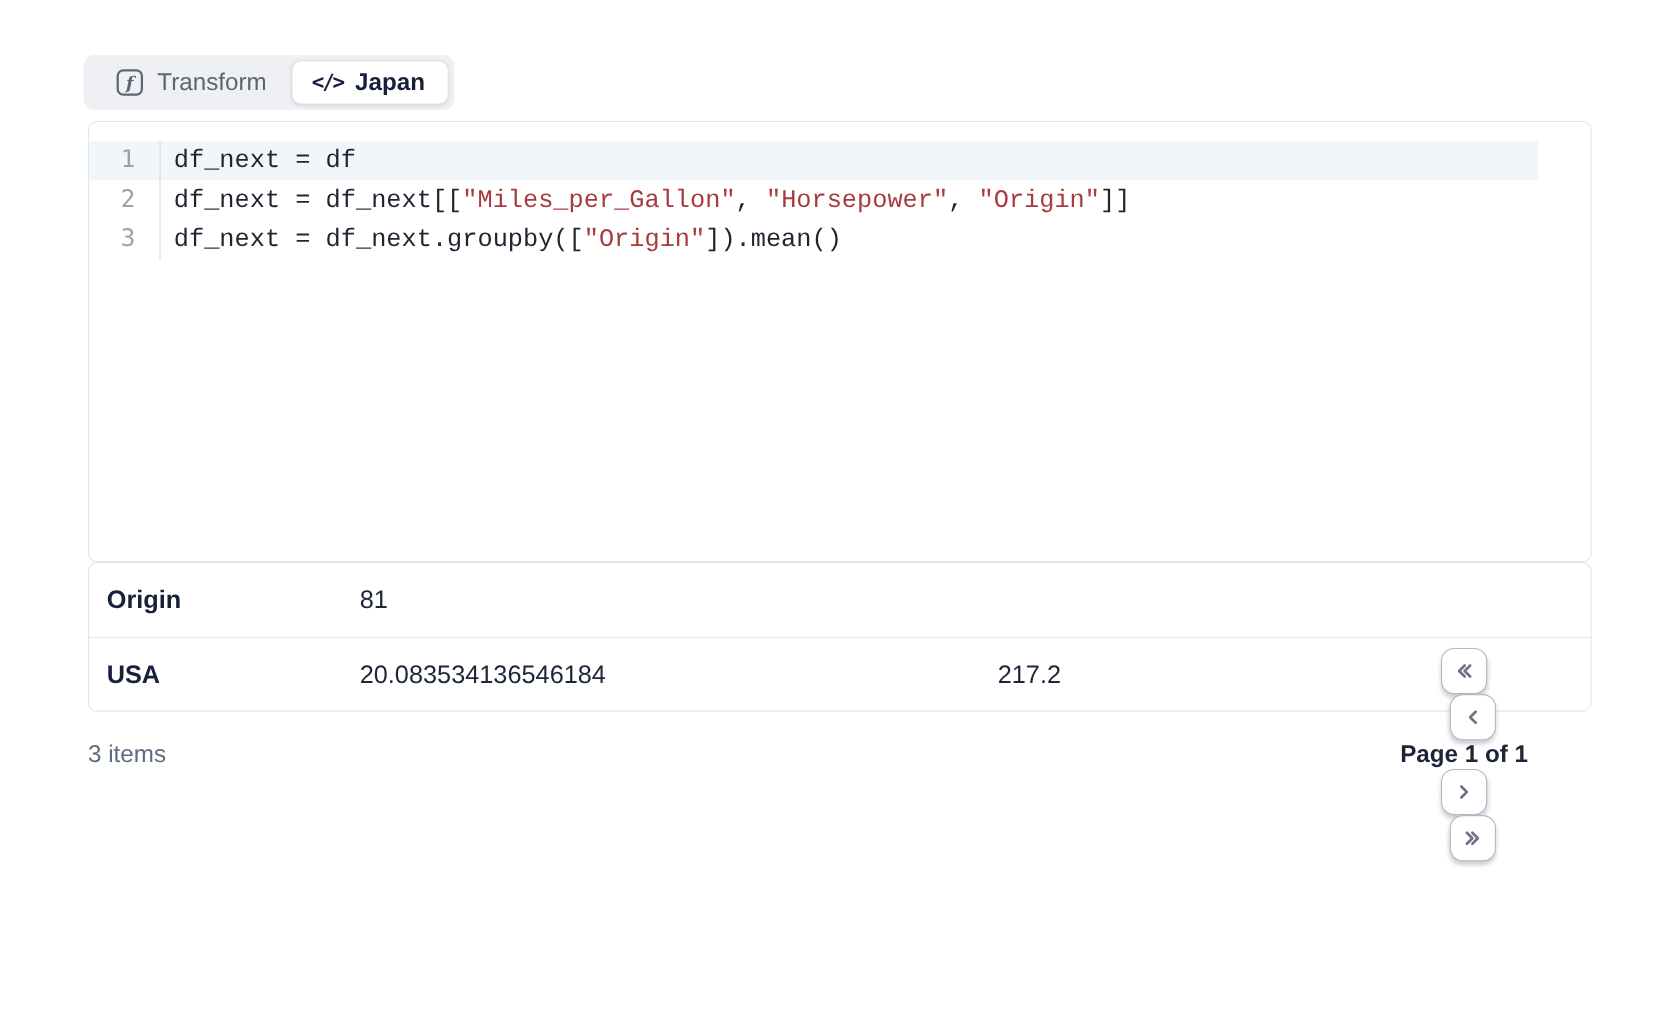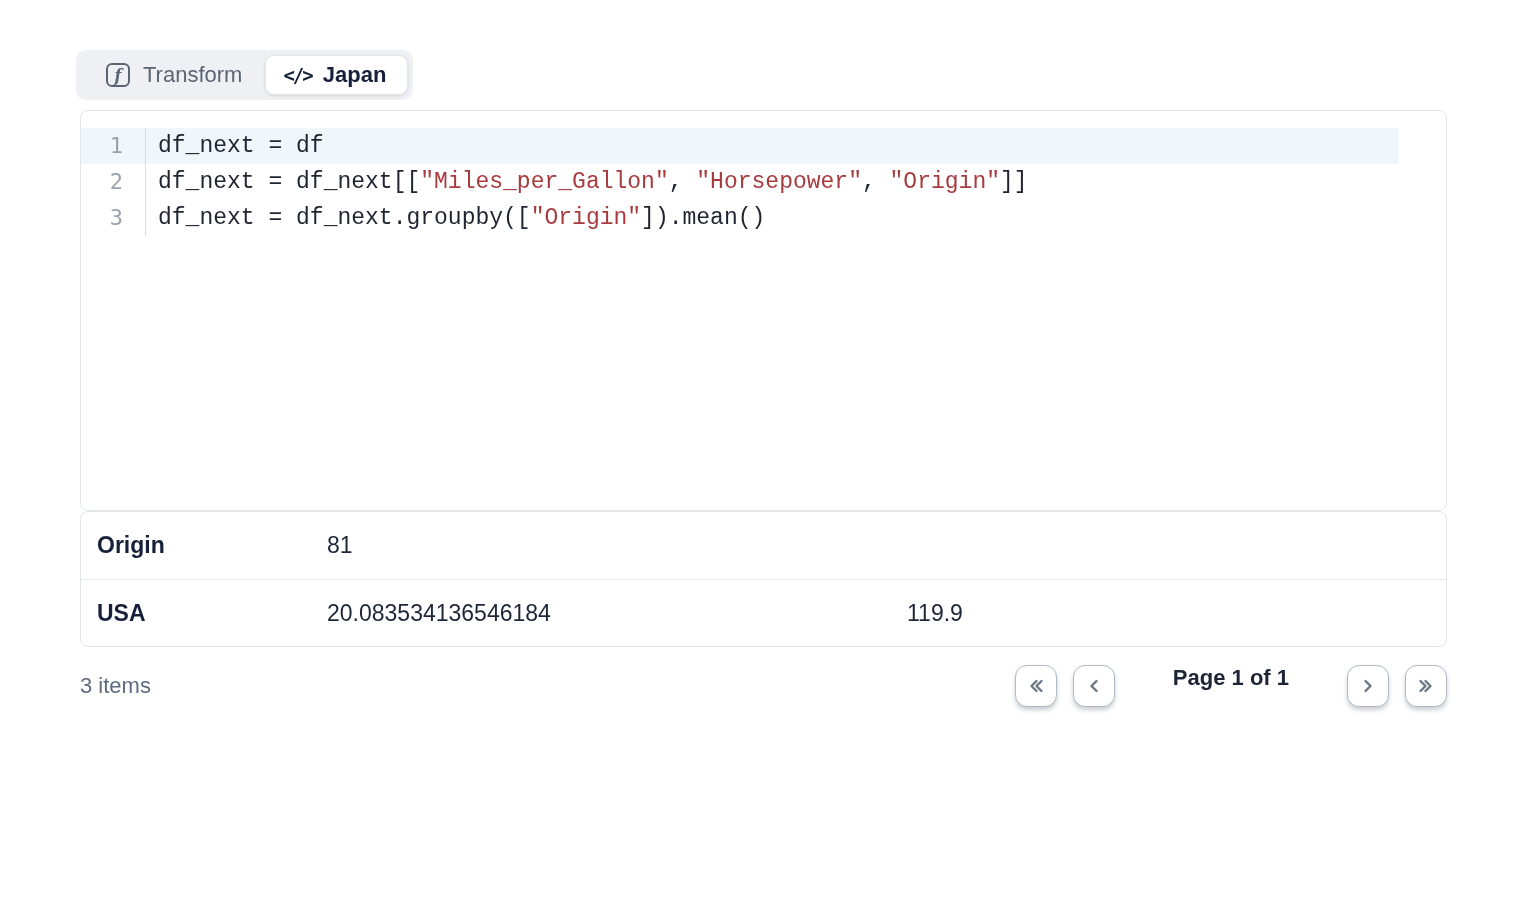--- a/index.html
+++ b/index.html
@@ -46,21 +46,21 @@
   .t-body-row { height: 67px; }
   .t-body-row + .t-body-row { border-top: 1px solid #e5e8ee; }
   .t-cell { font-size: 23px; color: #1d2638; }
   .t-cell.origin { font-weight: 700; color: #16203a; }
   .sort-icon { display: inline-flex; }
 
   
   .footer { margin-left: 80px; width: 1367px; height: 78px; display: flex;
     align-items: center; justify-content: space-between; }
   .items-count { color: #5f6b7e; font-size: 22px; }
-  .pager { display: flex; align-items: flex-start; }
+  .pager { display: flex; align-items: center; flex-direction: column; }
   .pg-btn { width: 42px; height: 42px; border: 1px solid #b3b9c4; border-radius: 12px;
     background: #ffffff; box-shadow: 0 3px 4px rgba(140,146,158,0.45);
     display: flex; align-items: center; justify-content: center; cursor: pointer; }
   .pg-btn + .pg-btn { margin-left: 16px; }
   .page-label { font-size: 22px; font-weight: 600; color: #1c2436; margin: 0 58px; }
   .pg-btn svg { stroke: #6d7684; fill: none; stroke-width: 2.4;
     stroke-linecap: round; stroke-linejoin: round; }
 </style>
 </head>
 <body>
@@ -98,21 +98,21 @@
 
 <div class="result-table">
   <div id="tbody">
       <div class="t-row t-body-row">
         <div class="t-cell origin">Origin</div>
         <div class="t-cell">81</div>
       </div>
       <div class="t-row t-body-row">
         <div class="t-cell origin">USA</div>
         <div class="t-cell">20.083534136546184</div>
-        <div class="t-cell">119.9</div>
+        <div class="t-cell">217.2</div>
       </div>
     </div>
 </div>
 
 
 <div class="footer">
   <span class="items-count">3 items</span>
   <div class="pager">
     <button class="pg-btn">
       <svg width="20" height="20" viewBox="0 0 20 20">

